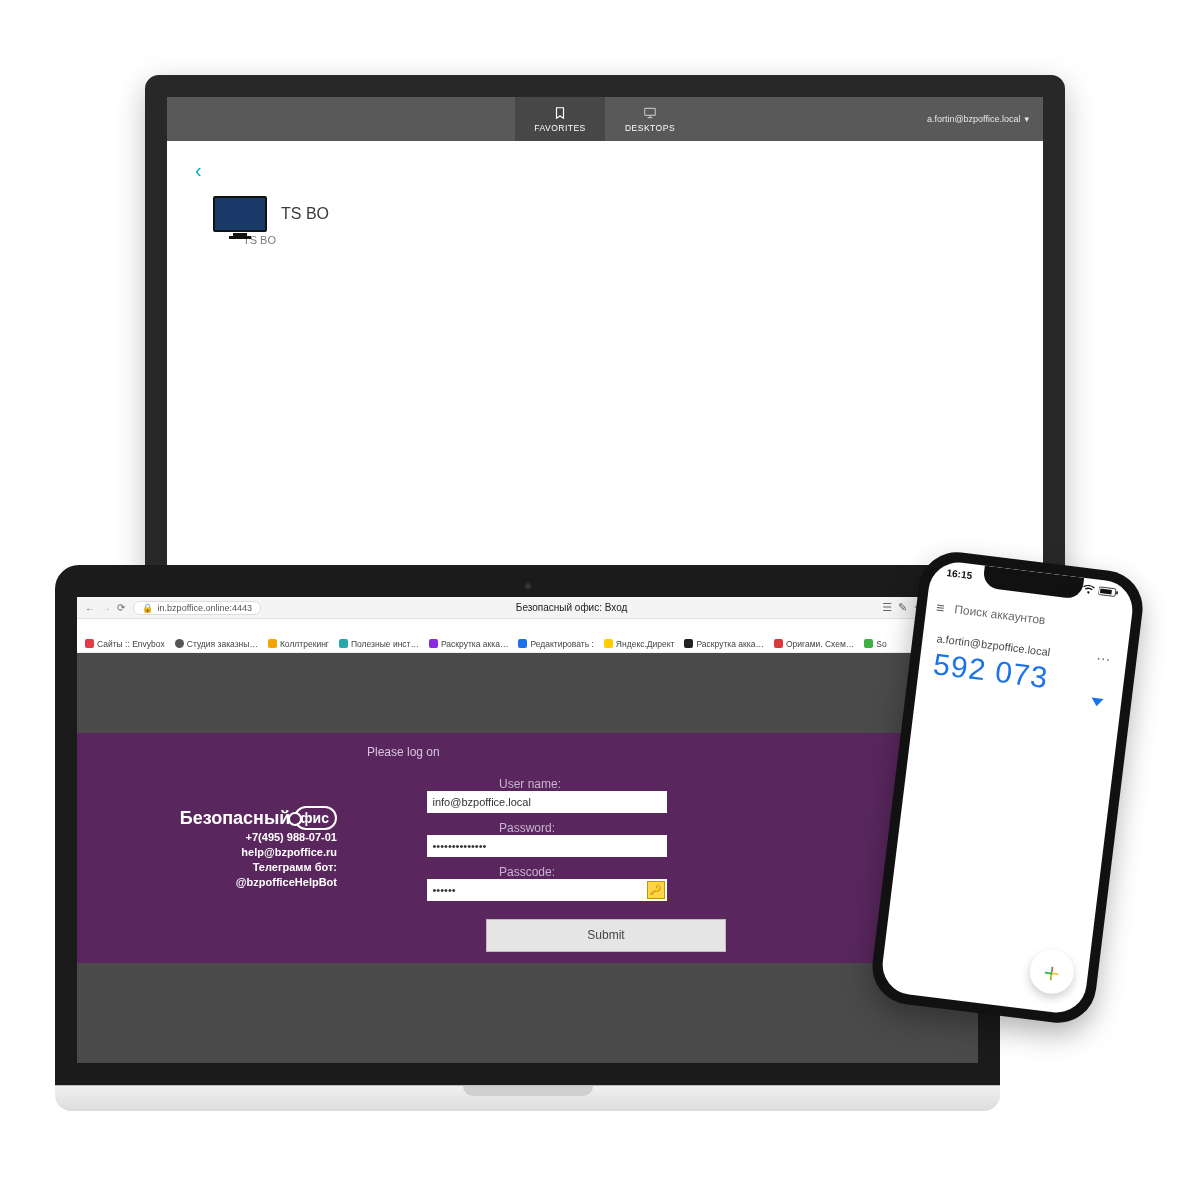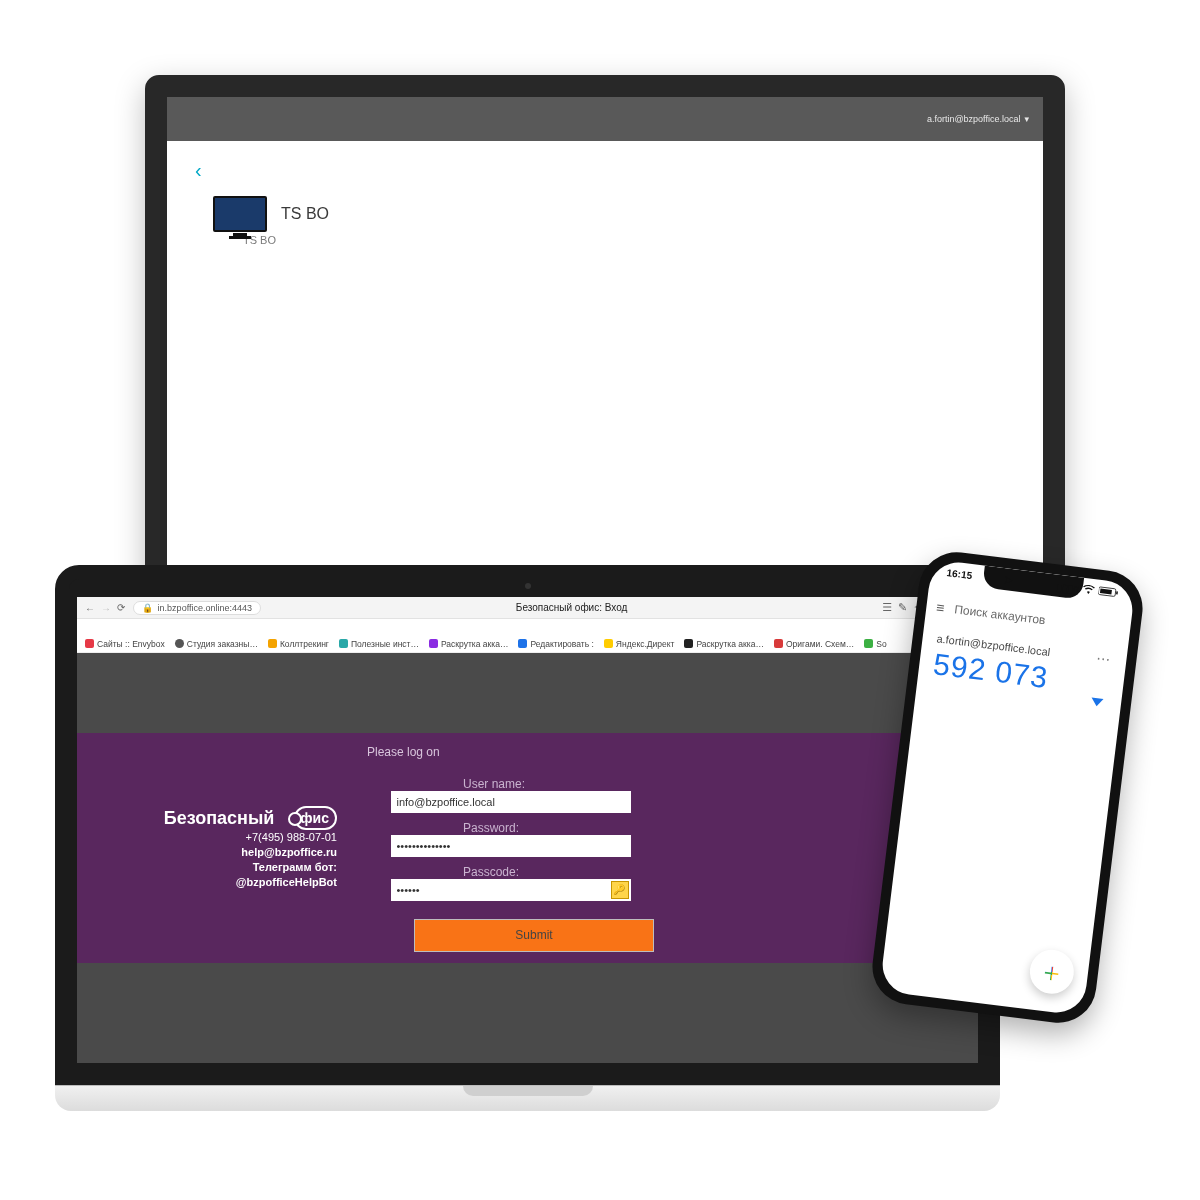--- a/index.html
+++ b/index.html
@@ -195,21 +195,21 @@
     background:#59275e; 
     flex: 0 0 230px;
     display:flex; align-items:center; gap:30px;
     padding: 0 40px;
   }
   .brand {
     color:#fff; font-size:11px; line-height:1.35;
     text-align:right; width:220px;
   }
   .brand-logo{
-    font-weight:700; font-size:18px; display:inline-flex; align-items:center; gap:20px; justify-content:flex-end; width:100%;
+    font-weight:700; font-size:18px; display:inline-flex; align-items:center; gap:4px; justify-content:flex-end; width:100%;
   }
   .cloud{
     display:inline-block; border:2px solid #fff; border-radius:12px;
     padding:1px 6px 0 4px; font-weight:700; font-size:14px;
     position:relative;
   }
   .cloud::before{content:""; position:absolute; left:-8px; top:4px; width:10px; height:10px; border:2px solid #fff; border-radius:50%; background:#59275e;}
   .login-form{ color:#c9b3cf; font-size:12px;}
   .login-form .row{display:flex; align-items:center; margin:8px 0;flex-direction:column;}
   .login-form label{ width:95px; display:inline-block;}
@@ -217,23 +217,23 @@
   .login-form input[type=password]{
     width:240px; height:22px; border:none; padding:0 6px; font-size:11px; color:#333;
   }
   .passcode-wrap{position:relative; width:240px;}
   .passcode-wrap .keyico{
     position:absolute; right:2px; top:2px; width:18px; height:18px;
     background:#ffd54a; border:1px solid #c89500; display:flex; align-items:center; justify-content:center;
     font-size:10px; color:#6b4e00;
   }
   .submit-btn{
-    margin: 10px 0 0 47px;
+    margin: 10px 0 0 119px;
     width:240px; height:33px;
-    background:#f97316; border:1px solid #bdbdbd; color:#444;
+    background:#e5e5e5; border:1px solid #bdbdbd; color:#444;
     font-size:12px; cursor:pointer;
   }
   .login-bottom { flex:1; }
 
   
   .phone {
     position:absolute;
     left: 895px; top: 560px;
     width: 225px; height: 455px;
     transform: rotate(7deg);
@@ -284,20 +284,35 @@
   }
 </style>
 </head>
 <body>
 
 <div class="monitor-stand"></div>
 <div class="monitor-base"></div>
 <div class="monitor-frame">
   <div class="monitor-screen">
     <div class="citrix-bar">
+      <div class="citrix-tabs">
+        <div class="ctab active">
+          <svg width="14" height="14" viewBox="0 0 24 24" fill="none" stroke="#fff" stroke-width="2">
+              <path d="M6 3h12v18l-6-4-6 4z"></path>
+            </svg>
+          <span>FAVORITES</span>
+        </div>
+        <div class="ctab">
+          <svg width="14" height="14" viewBox="0 0 24 24" fill="none" stroke="#bbb" stroke-width="2">
+              <rect x="3" y="4" width="18" height="12" rx="1"></rect>
+              <path d="M8 20h8M12 16v4"></path>
+            </svg>
+          <span>DESKTOPS</span>
+        </div>
+      </div>
       <div class="citrix-user">
         <span>a.fortin@bzpoffice.local</span>
         <span>▾</span>
       </div>
     </div>
     <div class="citrix-body">
       <div class="back-chevron">‹</div>
       <div class="desktop-entry">
         <div class="desktop-thumb"></div>
         <div class="desktop-title">TS BO</div>
@@ -382,21 +397,21 @@
       </div>
 
       <div class="login-page">
         <div class="login-top"></div>
         <div class="login-band">
           <div class="brand">
             <div class="brand-logo">
               <span>Безопасный</span>
               <span class="cloud"><span>фис</span></span>
             </div>
-            <div style="font-weight:400">+7(495) 988-07-01</div>
+            <div style="font-weight:700">+7(495) 988-07-01</div>
             <div style="font-weight:700">help@bzpoffice.ru</div>
             <div style="font-weight:700">Телеграмм бот:</div>
             <div style="font-weight:700">@bzpofficeHelpBot</div>
           </div>
 
           <div class="login-form">
             <div style="margin-bottom:18px; color:#d8c5dc;">Please log on</div>
             <div class="row">
               <label>User name:</label>
               <input type="text" value="info@bzpoffice.local" style="">

